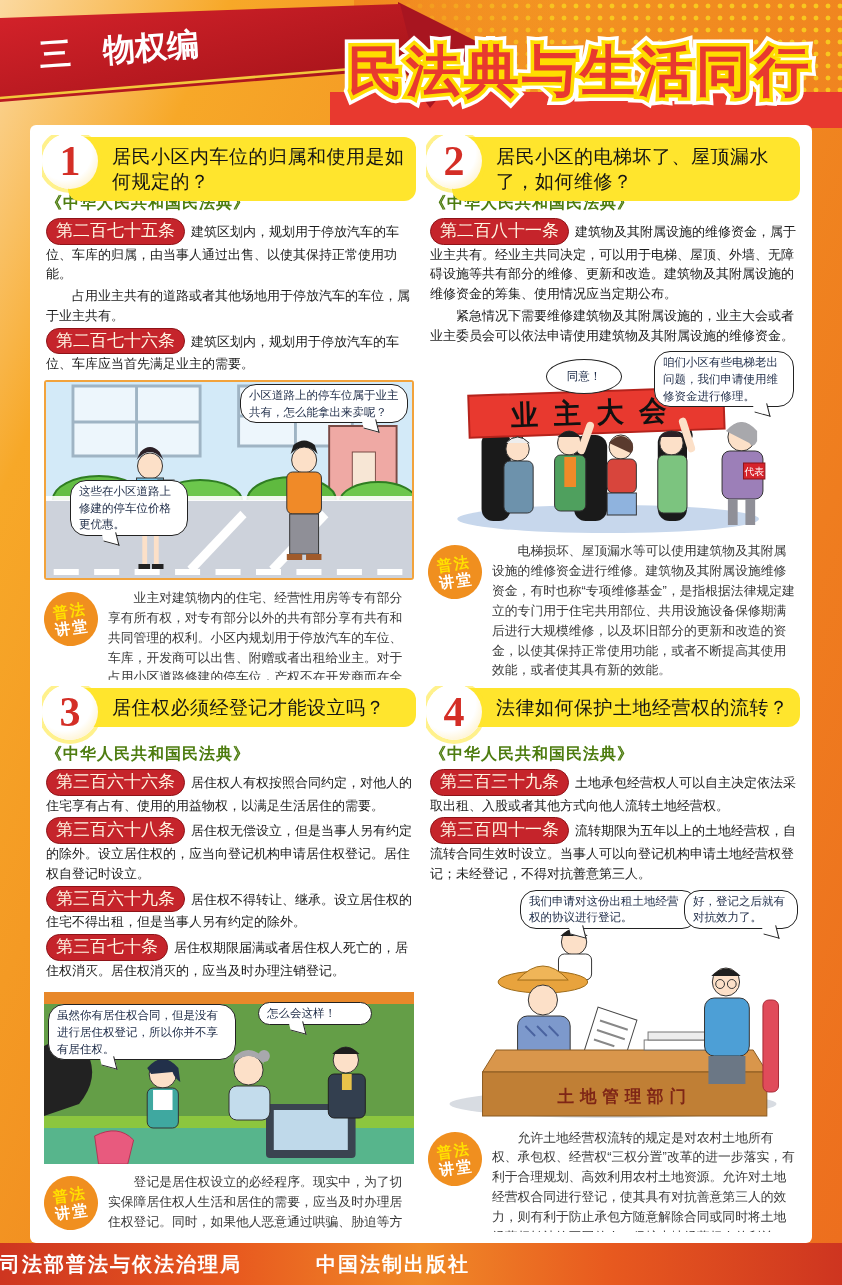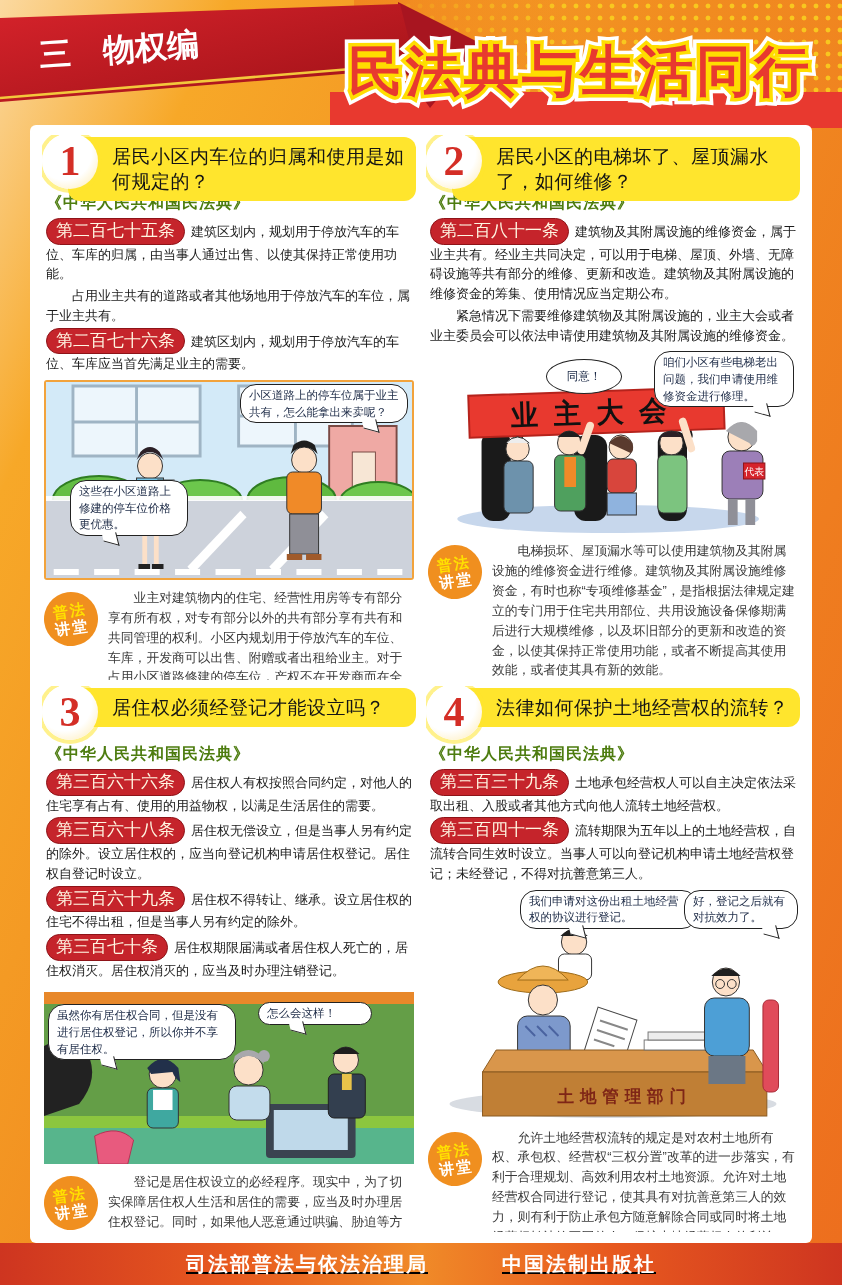--- a/index.html
+++ b/index.html
@@ -56,21 +56,21 @@
   .lecture{display:flex;margin-top:4px;padding:0 2px;}
   .lec-badge{flex:none;width:54px;height:54px;border-radius:50%;background:#F08F1F;
     display:flex;flex-direction:column;align-items:center;justify-content:center;
     transform:rotate(-8deg);margin-right:10px;margin-top:4px;}
   .lec-badge .l1{color:#FFE100;font-size:15px;font-weight:bold;letter-spacing:2px;line-height:1.15;}
   .lec-badge .l2{color:#fff;font-size:15px;font-weight:bold;letter-spacing:2px;line-height:1.15;}
   .lec-text{font-size:12.8px;line-height:1.55;color:#3a3a3a;text-indent:2em;margin:0;}
   
   .page-footer{position:absolute;left:0;right:0;bottom:0;height:42px;
     background:linear-gradient(90deg,#CE3520 0%,#E85A1F 28%,#F08A28 50%,#E85A1F 72%,#CE3520 100%);
-    display:flex;align-items:center;justify-content:center;gap:74px;text-decoration:underline;}
+    display:flex;align-items:center;gap:74px;}
   .page-footer span{color:#fff;font-size:20px;font-weight:bold;letter-spacing:2px;}
 </style>
 </head>
 <body>
 
 <div class="poster">
 
   <div class="page-header">
     <div class="dots"></div>
     <div class="dots-fade"></div>

